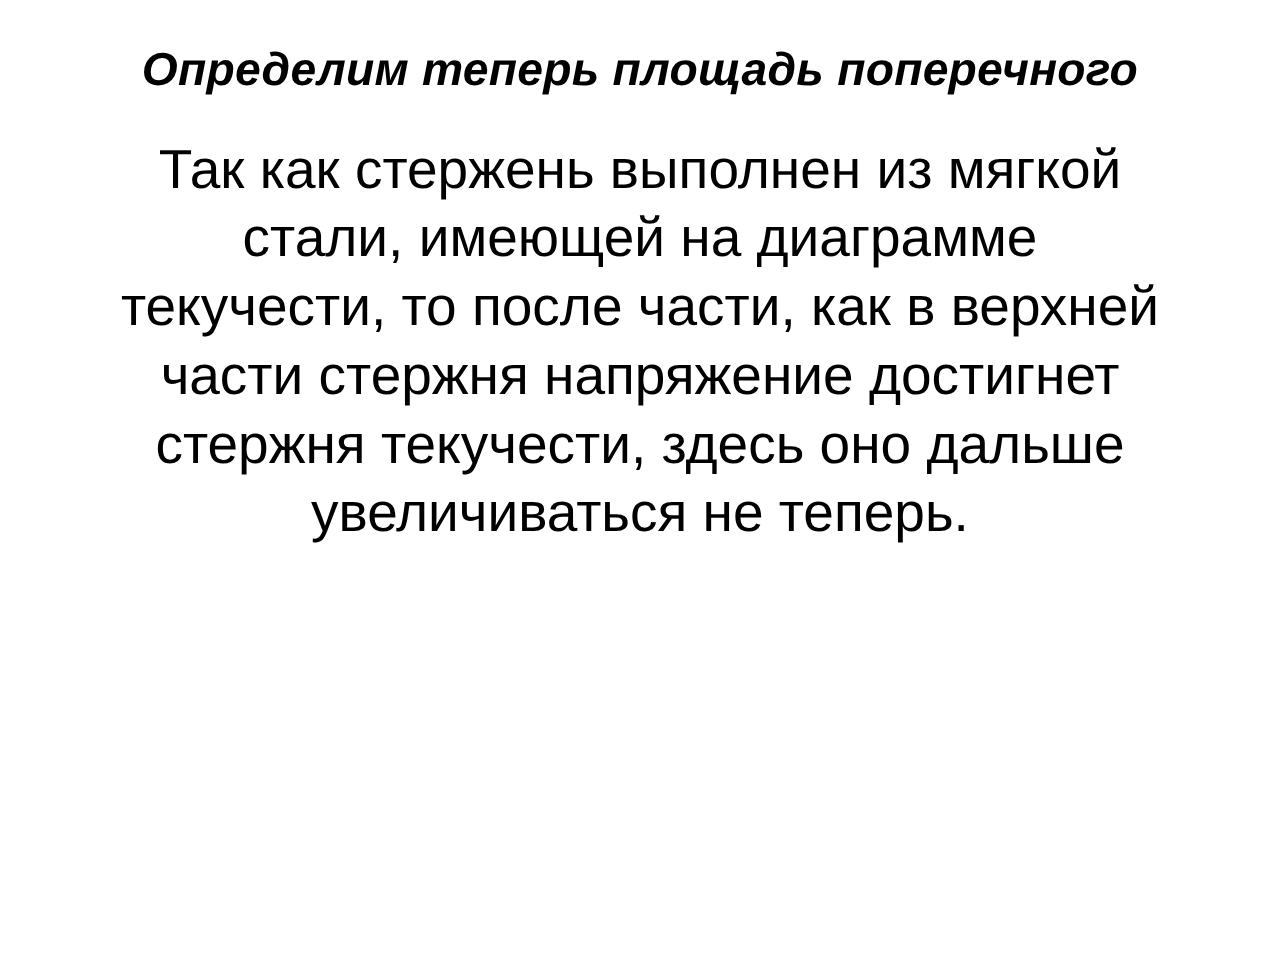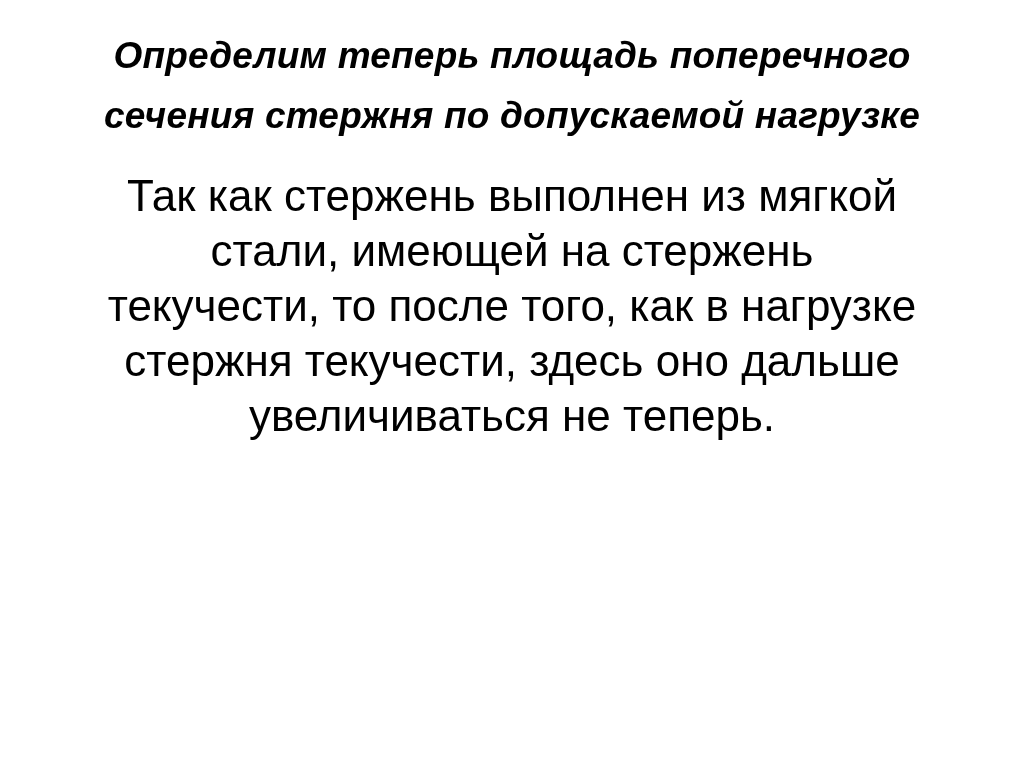--- a/index.html
+++ b/index.html
@@ -38,22 +38,22 @@
   .text-line {
     white-space: nowrap;
   }
 </style>
 </head>
 <body>
 
 <div class="slide">
   <div class="slide-title">
       <div class="text-line">Определим теперь площадь поперечного</div>
-      <div class="text-line">сечения стержня по допускаемой нагрузке</div>
     </div>
   <div class="slide-body">
       <div class="text-line">Так как стержень выполнен из мягкой</div>
-      <div class="text-line">стали, имеющей на стержень</div>
-      <div class="text-line">текучести, то после того, как в нагрузке</div>
+      <div class="text-line">стали, имеющей на диаграмме</div>
+      <div class="text-line">текучести, то после части, как в верхней</div>
+      <div class="text-line">части стержня напряжение достигнет</div>
       <div class="text-line">стержня текучести, здесь оно дальше</div>
       <div class="text-line">увеличиваться не теперь.</div>
     </div>
 </div>
 
 </body></html>

